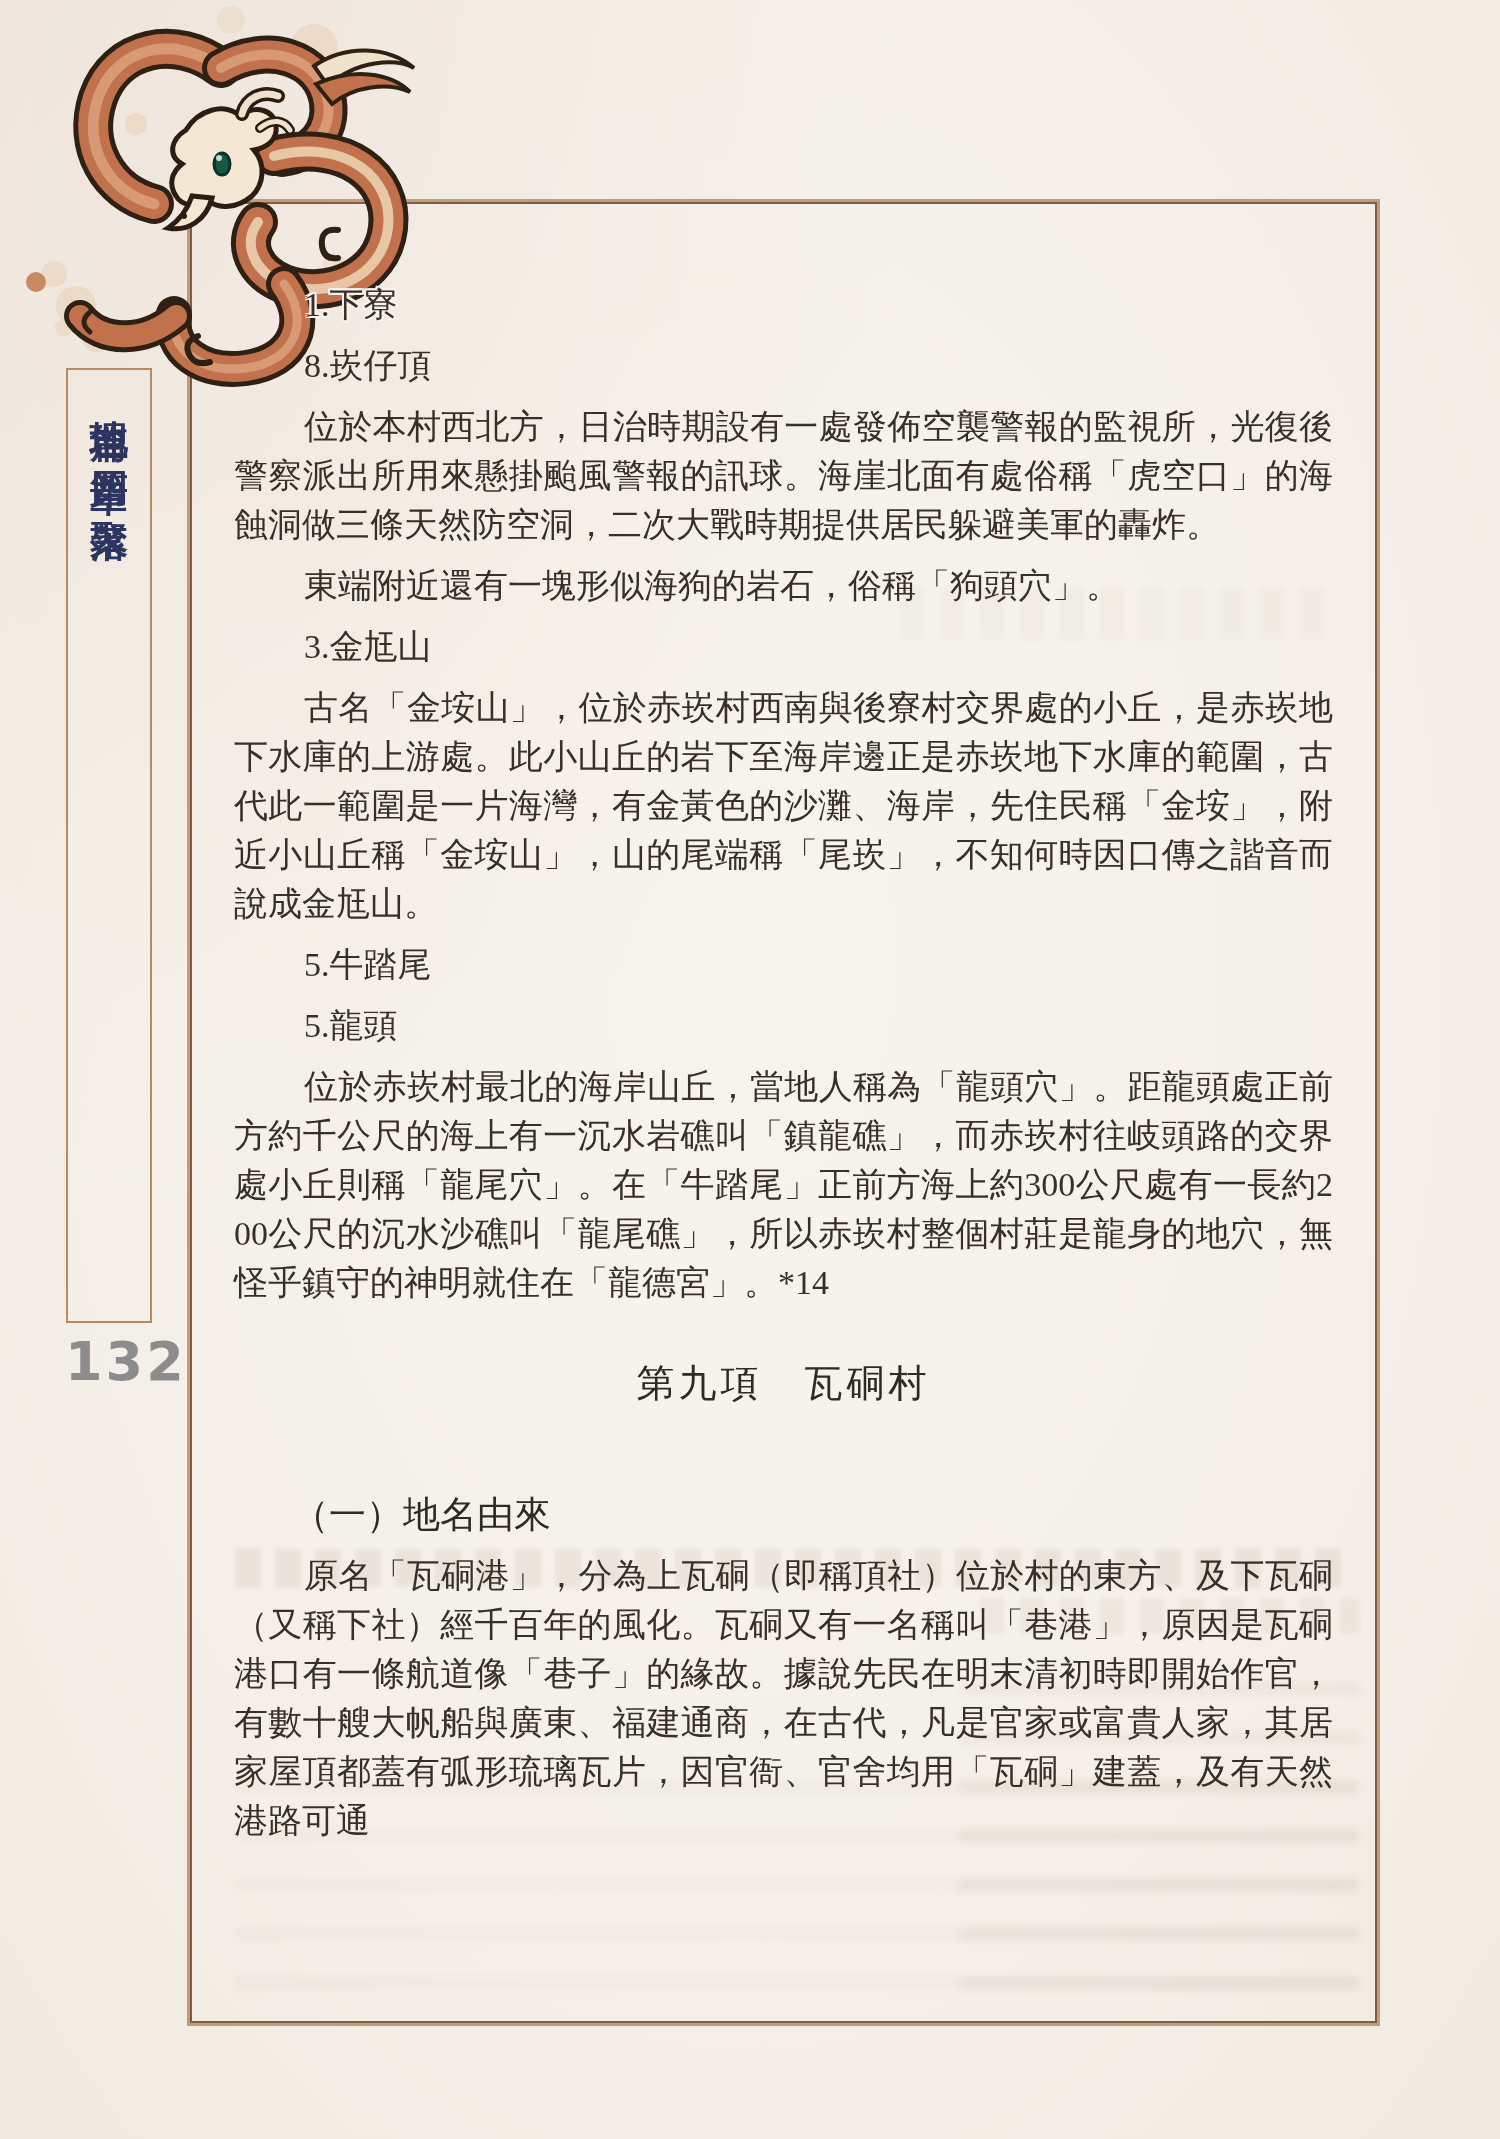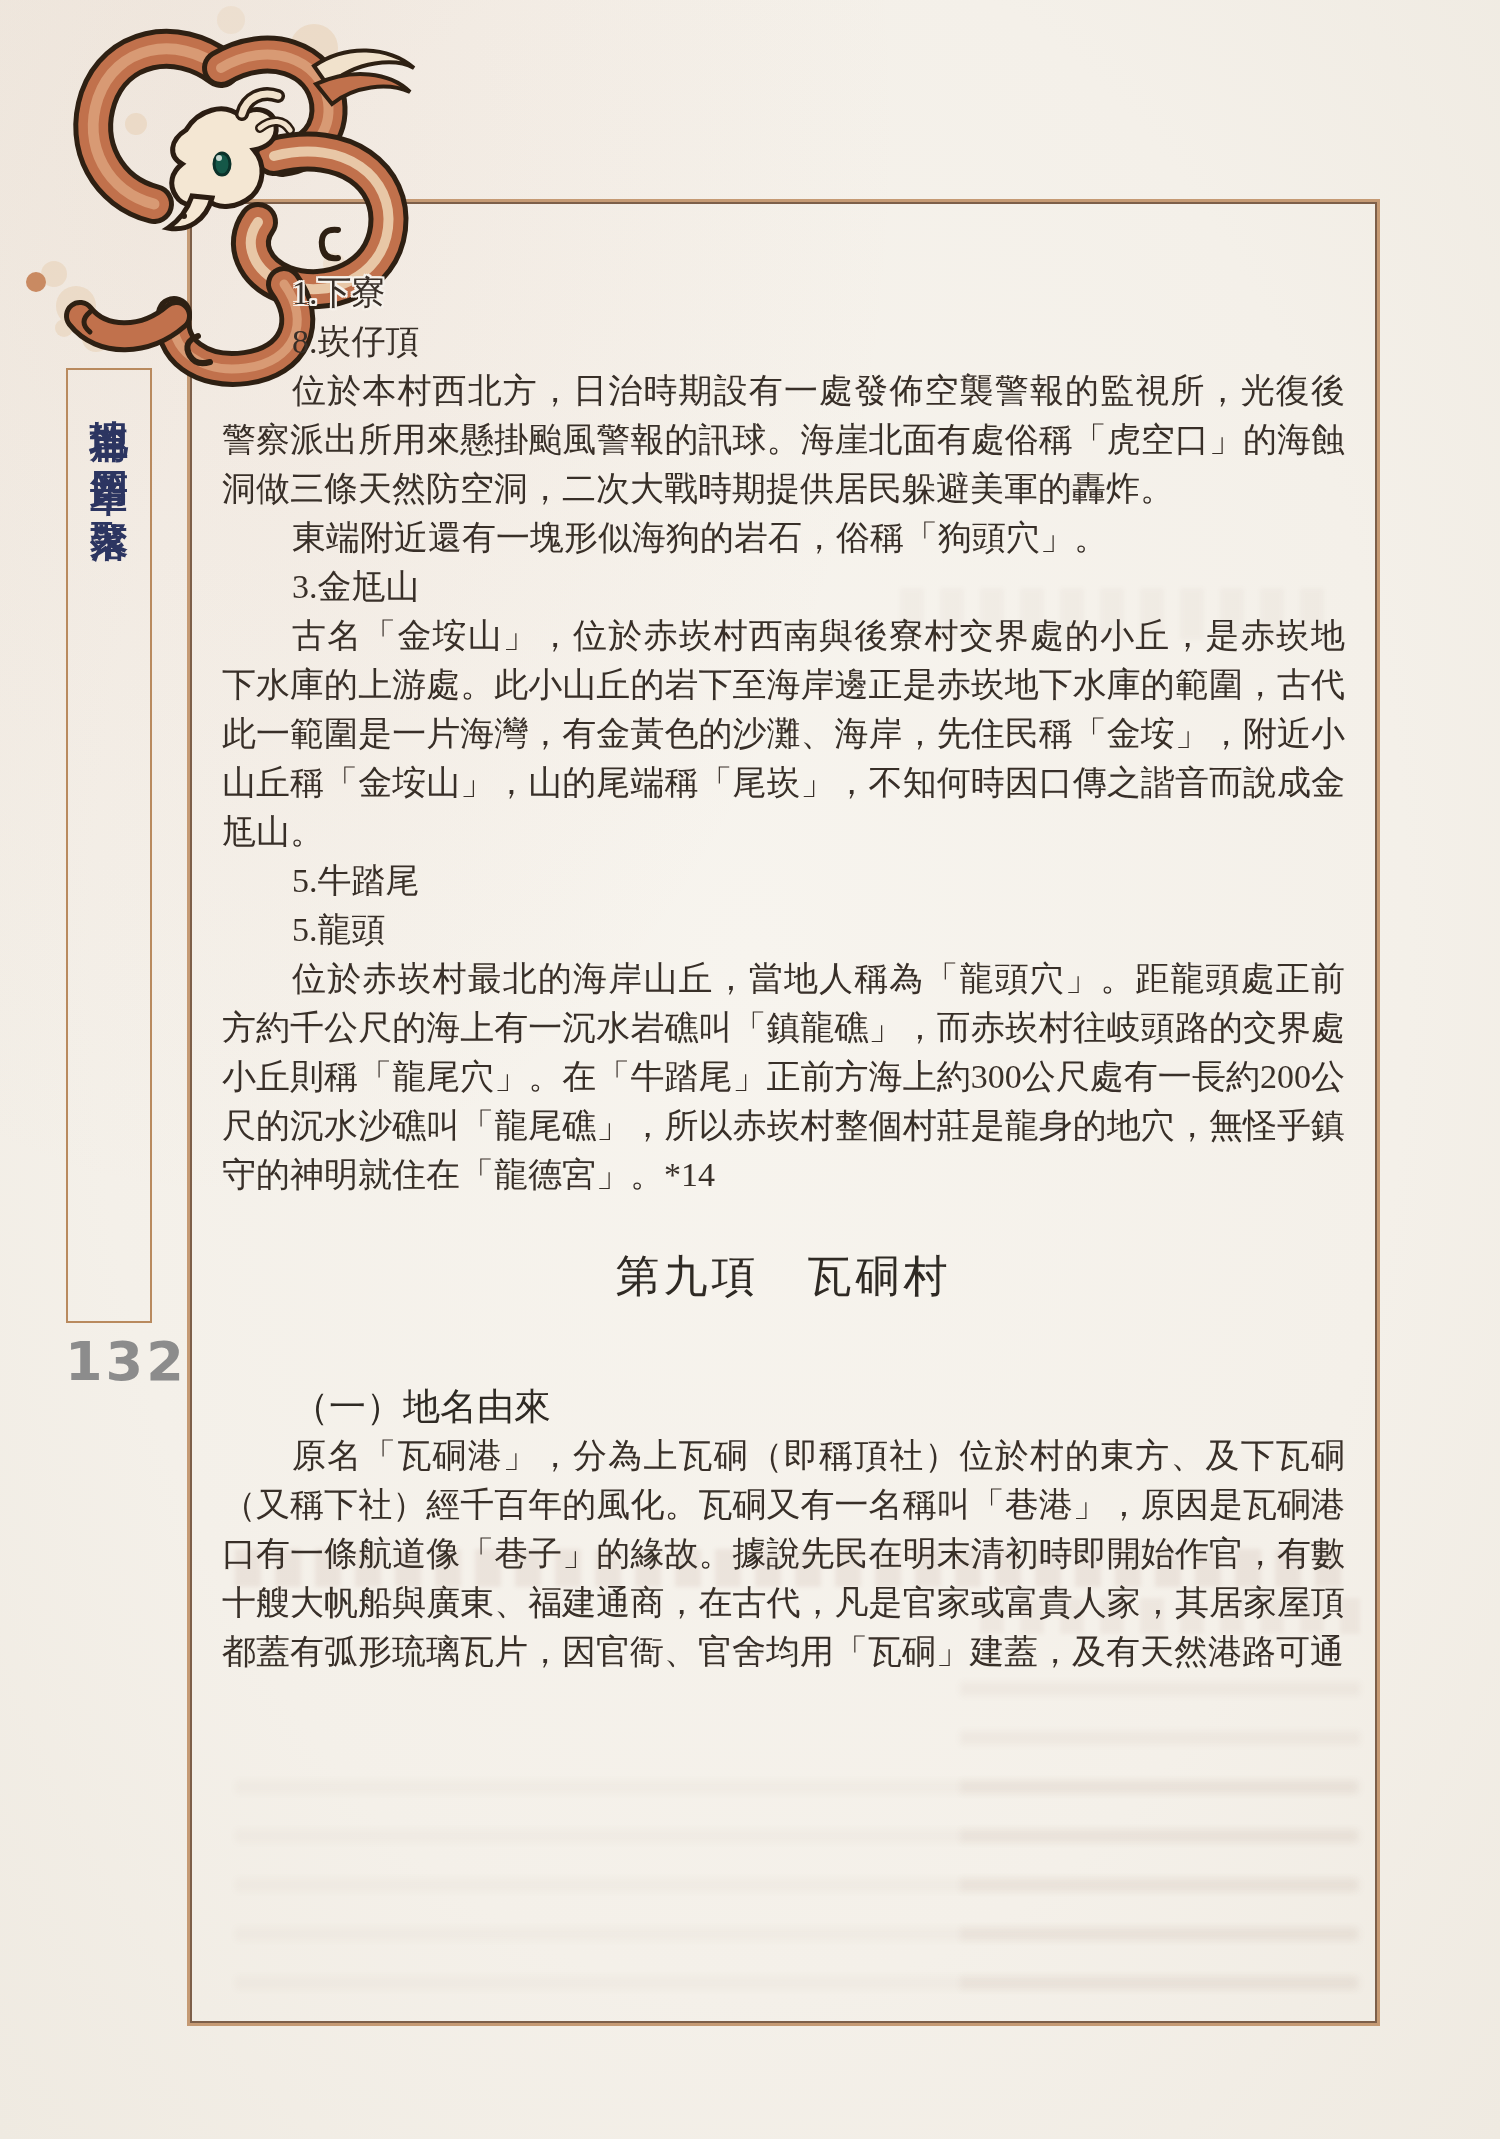--- a/index.html
+++ b/index.html
@@ -34,35 +34,35 @@
     font-family:"DejaVu Sans","Liberation Sans",sans-serif;
     font-weight:bold;font-size:54px;letter-spacing:3px;color:#8c8c8c;z-index:1;
   }
   
   .dragon{position:absolute;left:16px;top:6px;z-index:2;}
   
   .flow{
     position:absolute;left:222px;top:268px;width:1123px;z-index:3;
     font-size:34px;line-height:49px;color:#382f28;
   }
-  .flow p{margin:0;}
+  .flow p{margin:12px;}
   .h{text-indent:70px;}
   .para{
     text-indent:70px;text-align:justify;text-justify:inter-character;
     word-break:break-all;line-break:anywhere;
   }
   .halo{
     text-shadow:-2px -2px 0 #f6f2ec,2px -2px 0 #f6f2ec,-2px 2px 0 #f6f2ec,
       2px 2px 0 #f6f2ec,0 2px 0 #f6f2ec,0 -2px 0 #f6f2ec,
       2px 0 0 #f6f2ec,-2px 0 0 #f6f2ec;
   }
   .subsection-title{
     margin-top:52px;text-align:center;
     font-family:"Liberation Sans","DejaVu Sans",sans-serif;
-    font-size:44px;line-height:49px;letter-spacing:4px;color:#2f2a24;
+    font-size:38px;line-height:49px;letter-spacing:4px;color:#2f2a24;
   }
   .origin-heading{
     margin-top:82px;text-indent:70px;
     font-family:"Liberation Sans","DejaVu Sans",sans-serif;
     font-size:37px;line-height:49px;color:#2f2a24;
   }
   
   .ghost{position:absolute;pointer-events:none;z-index:0;filter:blur(2px);}
   .g1{left:235px;top:1549px;width:1120px;height:38px;opacity:.10;
       background:repeating-linear-gradient(90deg,#9b6f5e 0 26px,transparent 26px 40px);}

